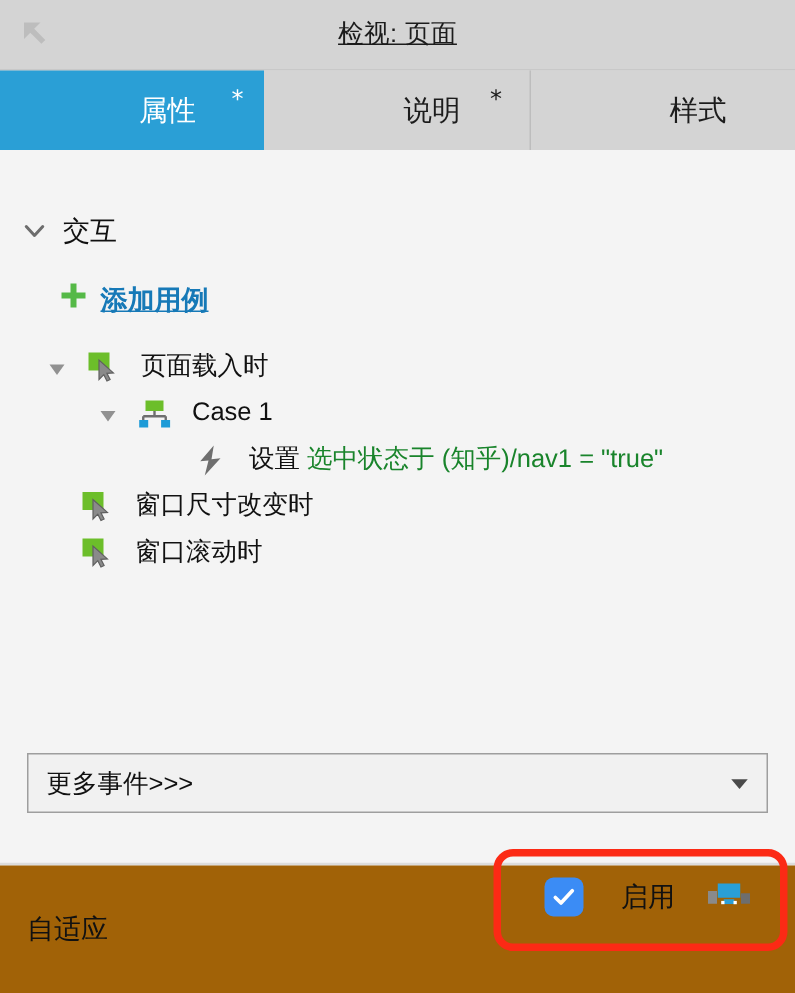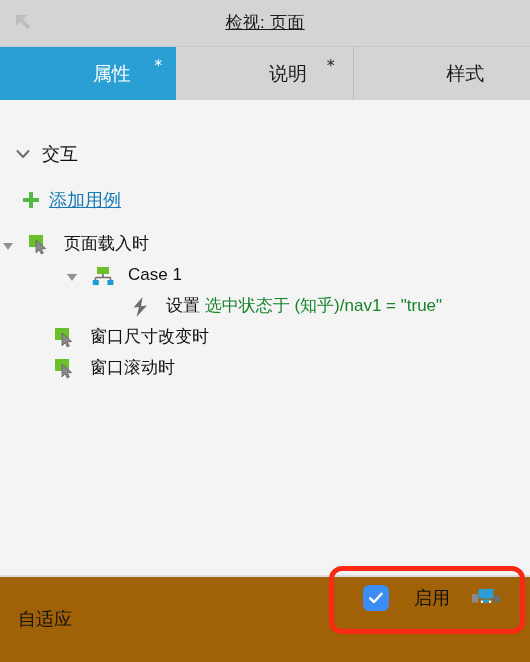--- a/index.html
+++ b/index.html
@@ -103,22 +103,22 @@
     margin-right: 10px;
     flex: 0 0 auto;
   }
   .section-title {
     font-size: 18px;
     color: #111111;
   }
 
   .add-case-row {
     display: flex;
-    align-items: center;
-    padding: 22px 0 0 22px;
+    padding: 22px 0 0 40px;
+    font-weight: bold;
   }
   .plus-icon { width: 18px; height: 18px; flex: 0 0 auto; margin-right: 9px; }
   .add-case-link {
     font-size: 18px;
     color: #1679b7;
     text-decoration: underline;
     cursor: pointer;
   }
 
   
@@ -138,21 +138,21 @@
     width: 22px; height: 22px;
     flex: 0 0 auto;
     margin-top: 2px;
   }
   .tree-row .row-label {
     font-size: 17px;
     color: #111111;
     line-height: 24px;
   }
 
-  .row-event      { }
+  .row-event      { padding-left: 30px; }
   .row-case       { padding-left: 64px; }
   .row-action     { padding-left: 130px; }
   .row-event-plain{ padding-left: 54px; }
 
   .gap-a { width: 12px; flex: 0 0 auto; }
   .gap-b { width: 14px; flex: 0 0 auto; }
 
   .action-text {
     font-size: 17px;
     line-height: 24px;
@@ -364,20 +364,30 @@
             <rect x="1" y="1" width="14" height="12" fill="#6cbe2a"></rect>
             <path d="M8 6 L8 19 L11.2 15.8 L13.3 20 L15.4 19 L13.3 14.9 L17.6 14.6 Z" fill="#8a8a8a" stroke="#5f5f5f" stroke-width="0.8"></path>
           </svg>
         </span>
         <span class="gap-b"></span>
         <span class="row-label">窗口滚动时</span>
       </div>
 
     </div>
 
+    <div class="dropdown-wrap">
+      <div class="dropdown">
+        <span class="dropdown-label">更多事件&gt;&gt;&gt;</span>
+        <span class="dropdown-caret">
+          <svg viewBox="0 0 14 14" width="14" height="14">
+            <path d="M1.5 4.5 L12.5 4.5 L7 11 Z" fill="#4a4a4a"></path>
+          </svg>
+        </span>
+      </div>
+    </div>
 
   </div>
 
   <div class="divider"></div>
 
   <div class="bottom">
     <span class="adaptive-label">自适应</span>
   </div>
 
   <div class="enable-group">

